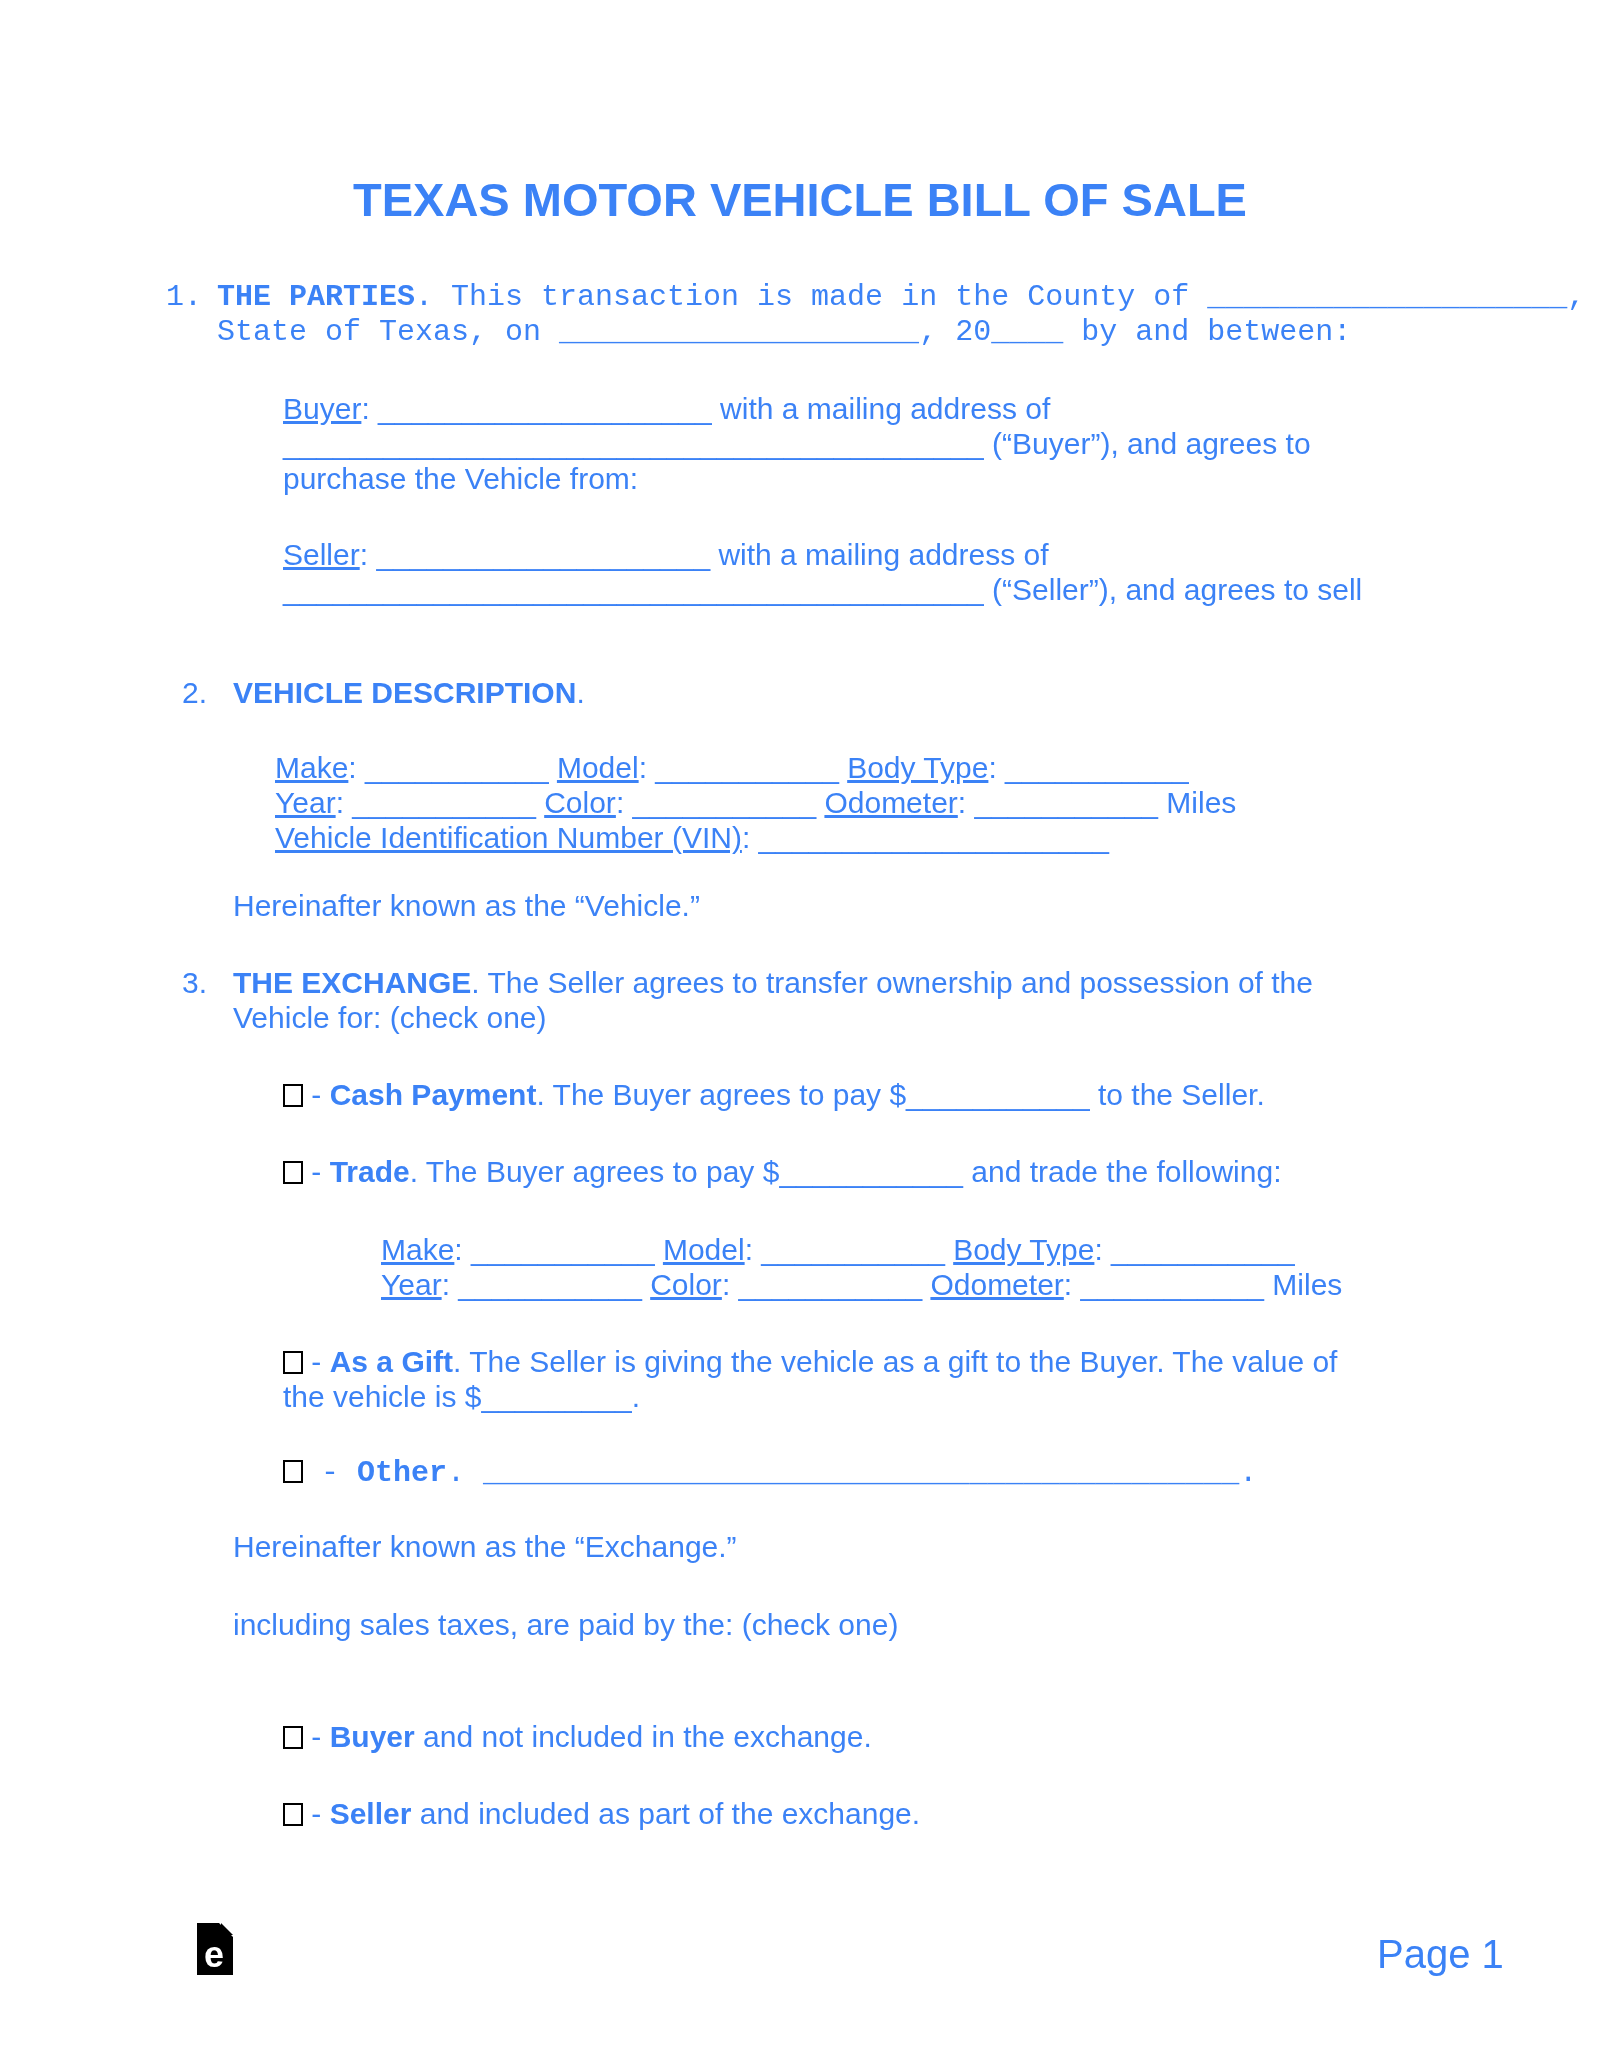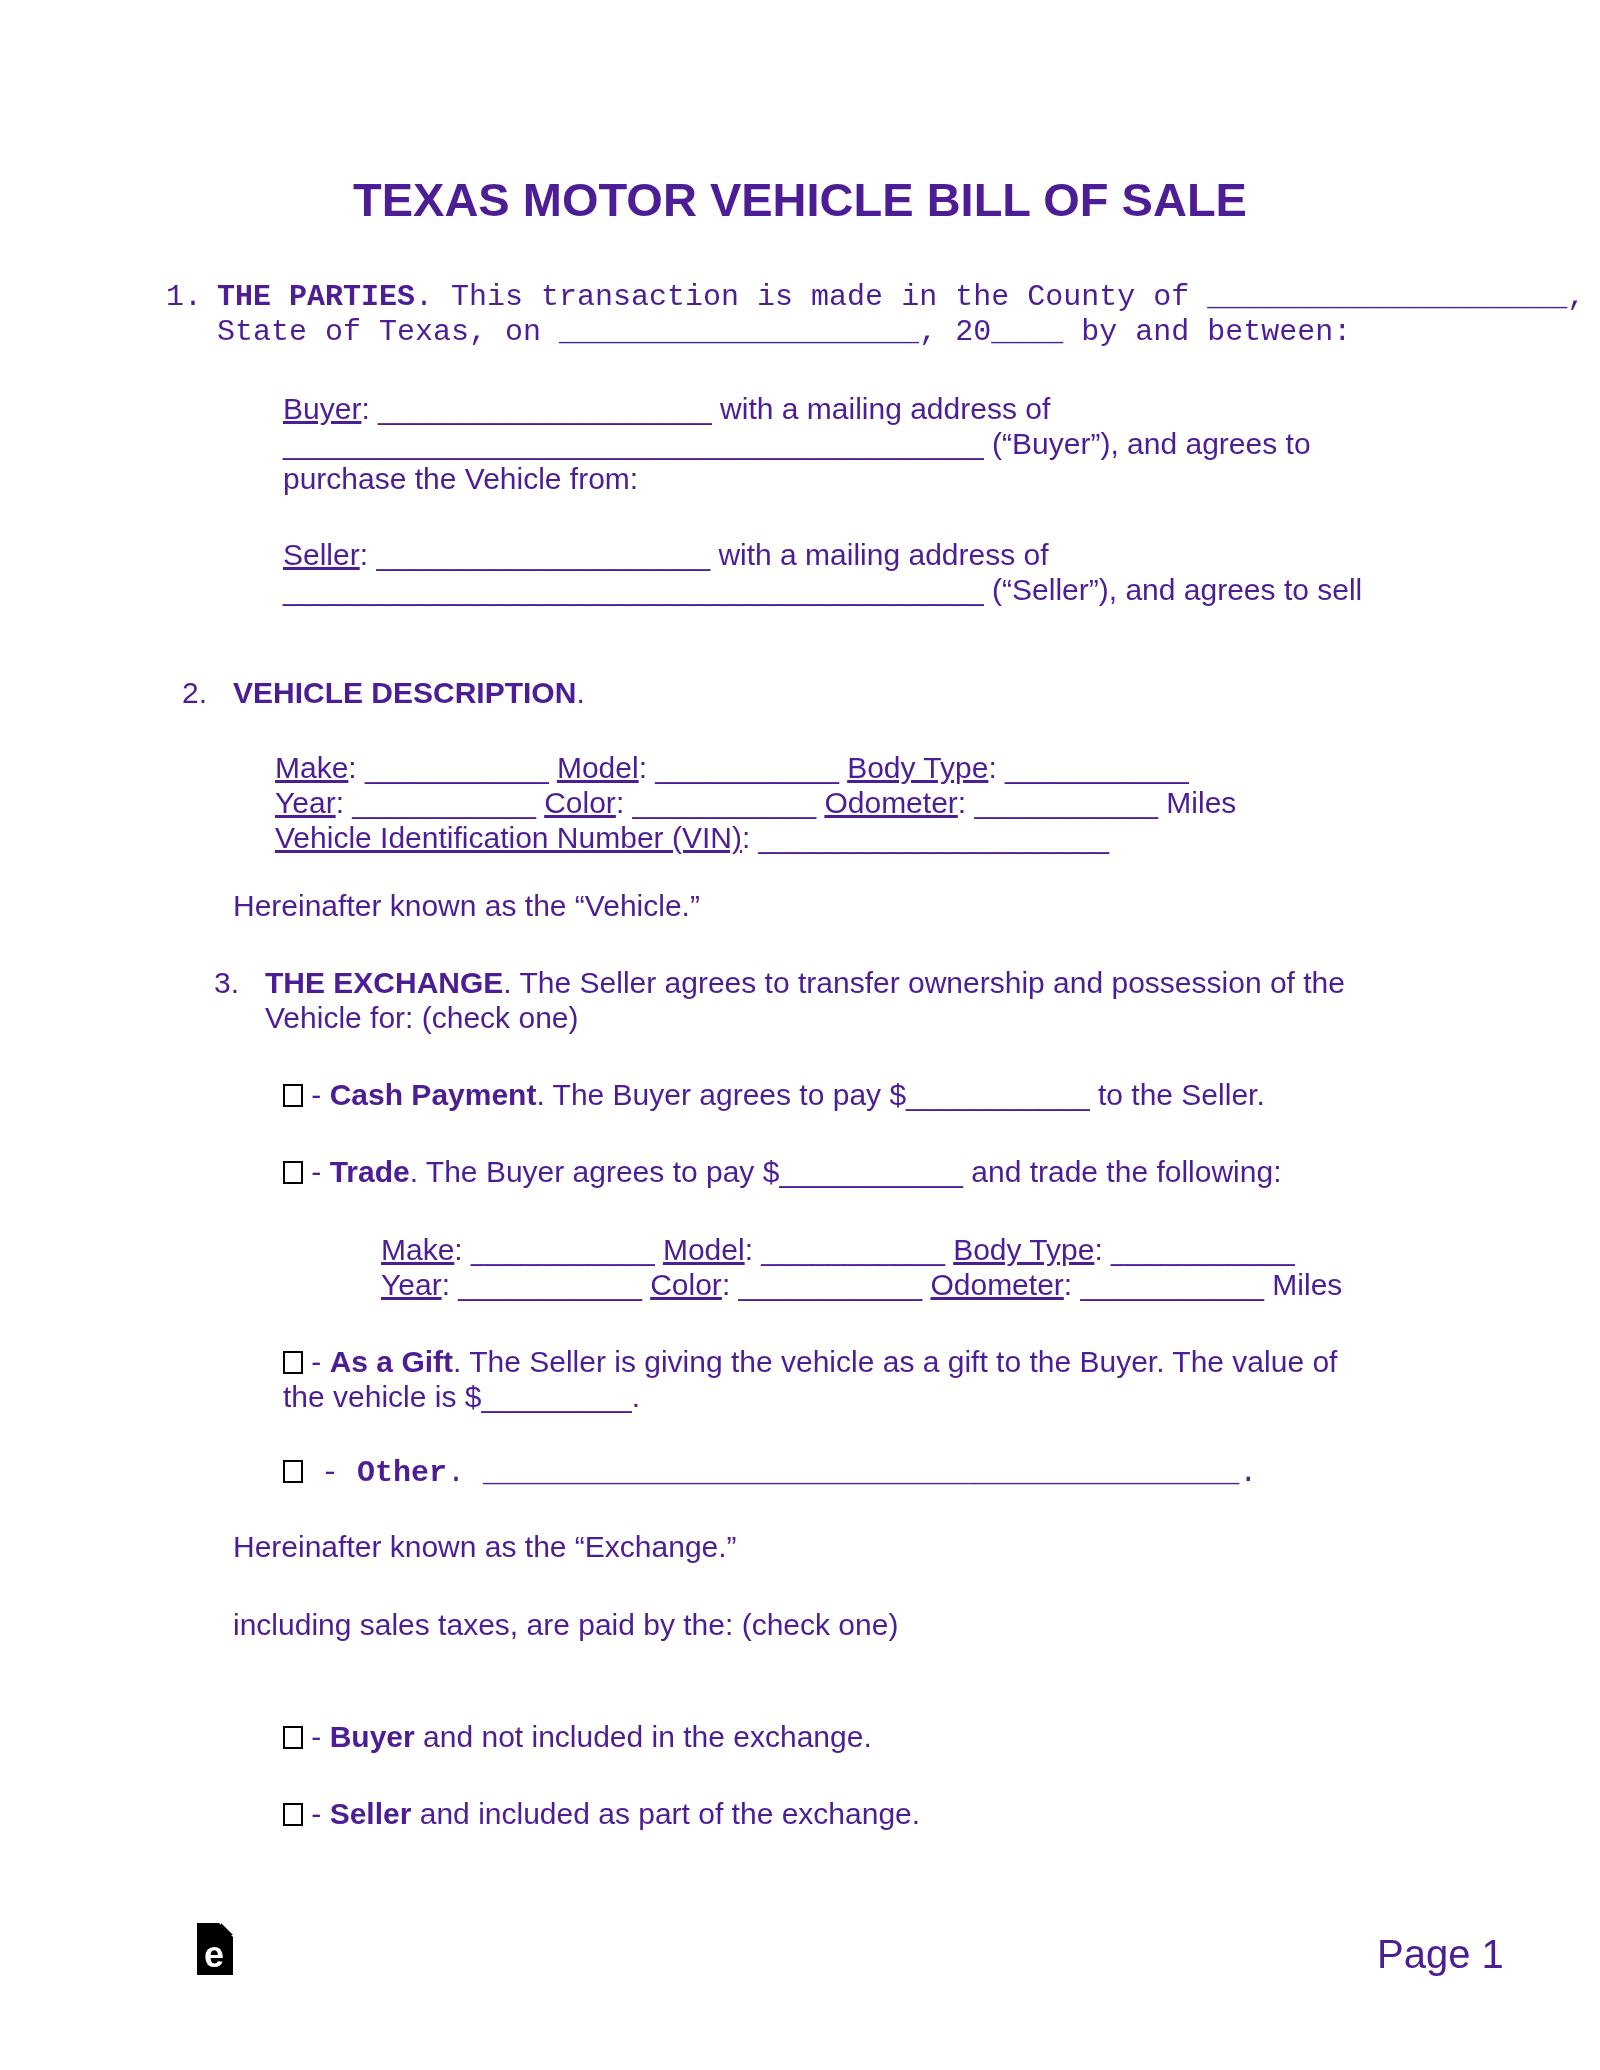--- a/index.html
+++ b/index.html
@@ -1,18 +1,18 @@
 <!DOCTYPE html>
 <html><head>
 <meta charset="utf-8">
 <style>
   html,body{margin:0;padding:0;background:#ffffff;}
   .page{
     position:relative;width:1600px;height:2070px;background:#fff;
-    font-family:"Liberation Sans",sans-serif;color:#4c1d95;overflow:hidden;
+    font-family:"Liberation Sans",sans-serif;color:#3b82f6;overflow:hidden;
   }
   .title{
     position:absolute;top:175px;left:0;width:1600px;text-align:center;
     font-size:47px;line-height:50px;font-weight:bold;
   }
   .p{position:absolute;font-size:30px;line-height:35px;}
   .line{white-space:pre;}
   .num{display:inline-block;width:51px;}
   .indent{padding-left:51px;}
   b{font-weight:bold;}
@@ -55,21 +55,21 @@
   <div class="p" style="left:275px;top:750px;">
     <div class="line"><span class="ul">Make</span><span>: </span><span class="blank">___________ </span><span class="ul">Model</span><span>: </span><span class="blank">___________ </span><span class="ul">Body Type</span><span>: </span><span class="blank">___________</span></div>
     <div class="line"><span class="ul">Year</span><span>: </span><span class="blank">___________ </span><span class="ul">Color</span><span>: </span><span class="blank">___________ </span><span class="ul">Odometer</span><span>: </span><span class="blank">___________ </span><span>Miles</span></div>
     <div class="line"><span class="ul">Vehicle Identification Number (VIN)</span><span>: </span><span class="blank">_____________________</span></div>
   </div>
 
   <div class="p" style="left:233px;top:888px;">
     <div class="line"><span>Hereinafter known as the “Vehicle.”</span></div>
   </div>
 
-  <div class="p" style="left:182px;top:965px;margin-left:32px;">
+  <div class="p" style="left:182px;top:965px;">
     <div class="line"><span class="num">3.</span><b>THE EXCHANGE</b><span>. The Seller agrees to transfer ownership and possession of the</span></div>
     <div class="line indent"><span>Vehicle for: (check one)</span></div>
   </div>
 
   <div class="p" style="left:283px;top:1077px;">
     <div class="line"><span class="cb"></span><span> - </span><b>Cash Payment</b><span>. The Buyer agrees to pay $</span><span class="blank">___________</span><span> to the Seller.</span></div>
   </div>
 
   <div class="p" style="left:283px;top:1154px;">
     <div class="line"><span class="cb"></span><span> - </span><b>Trade</b><span>. The Buyer agrees to pay $</span><span class="blank">___________</span><span> and trade the following:</span></div>

